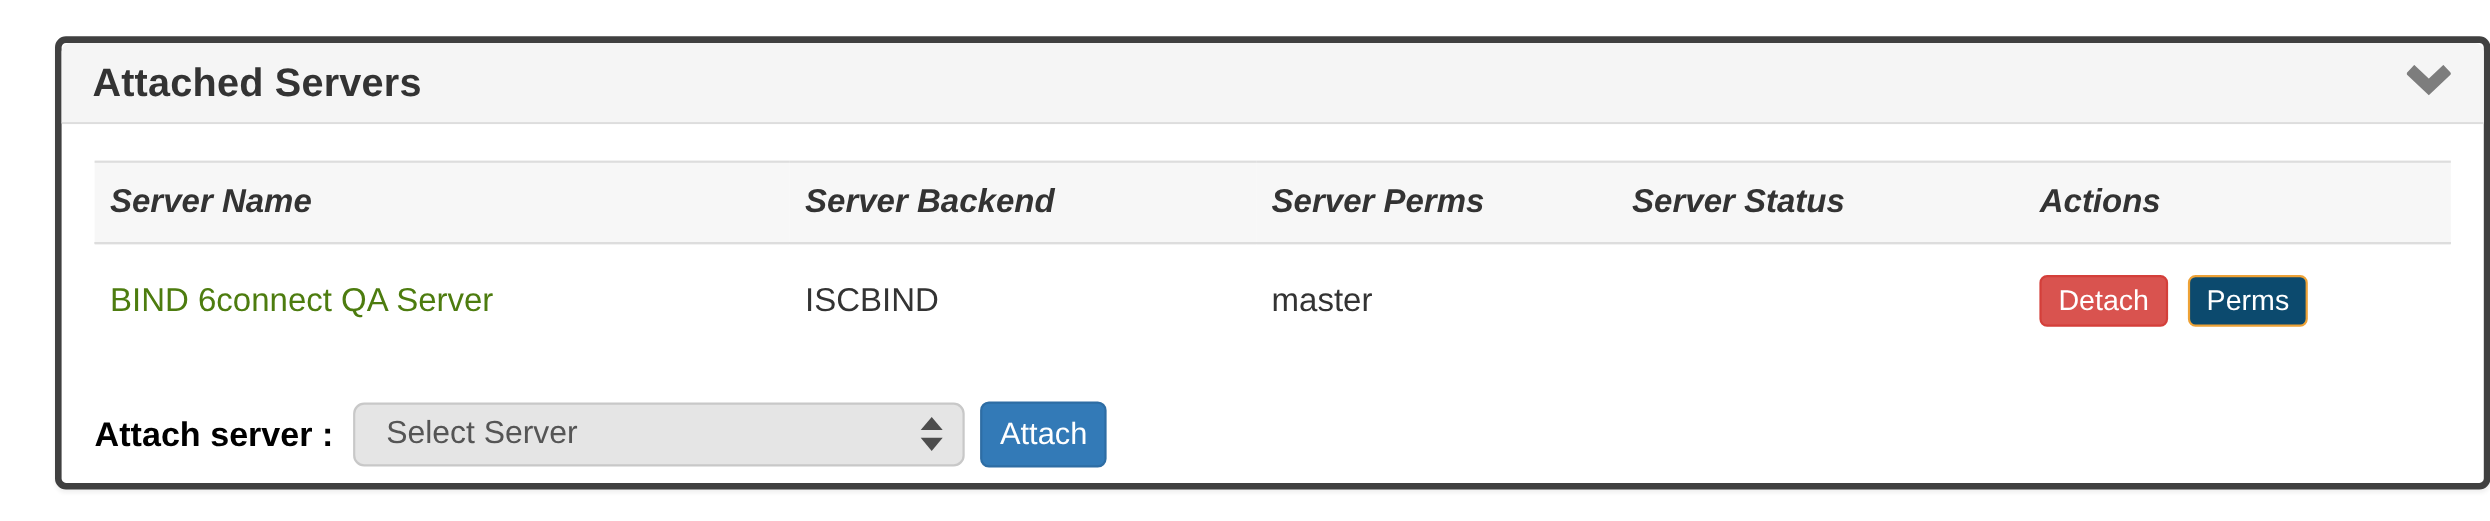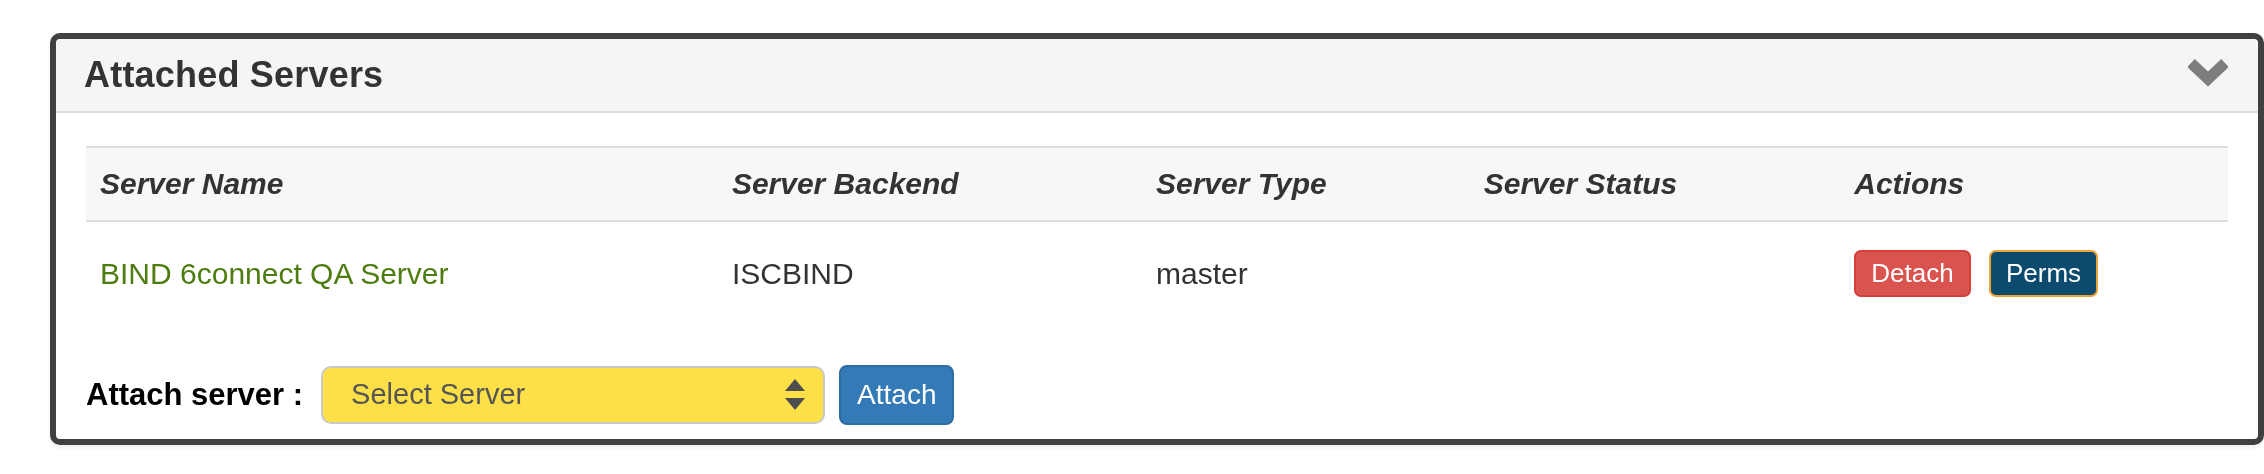--- a/index.html
+++ b/index.html
@@ -104,23 +104,23 @@
     align-items: center;
   }
   .attach-label {
     font-size: 31px;
     font-weight: bold;
     color: #000000;
     margin-right: 18px;
     white-space: nowrap;
   }
   .select-box {
-    width: 504px;
+    width: 556px;
     height: 58px;
-    background: #fde047;
+    background: #e5e5e5;
     border: 2px solid #c8c8c8;
     border-radius: 10px;
     display: flex;
     align-items: center;
     padding: 0 18px 0 28px;
     cursor: pointer;
   }
   .select-value {
     font-size: 29px;
     color: #555555;
@@ -171,21 +171,21 @@
         <col class="col-name">
           <col class="col-backend">
           <col class="col-type">
           <col class="col-status">
           <col class="col-actions">
       </colgroup>
       <thead>
         <tr>
           <th>Server Name</th>
           <th>Server Backend</th>
-          <th>Server Type</th>
+          <th>Server Perms</th>
           <th>Server Status</th>
           <th>Actions</th>
         </tr>
       </thead>
       <tbody>
         <tr>
           <td>
             <a class="server-link">BIND 6connect QA Server</a>
           </td>
           <td>ISCBIND</td>

